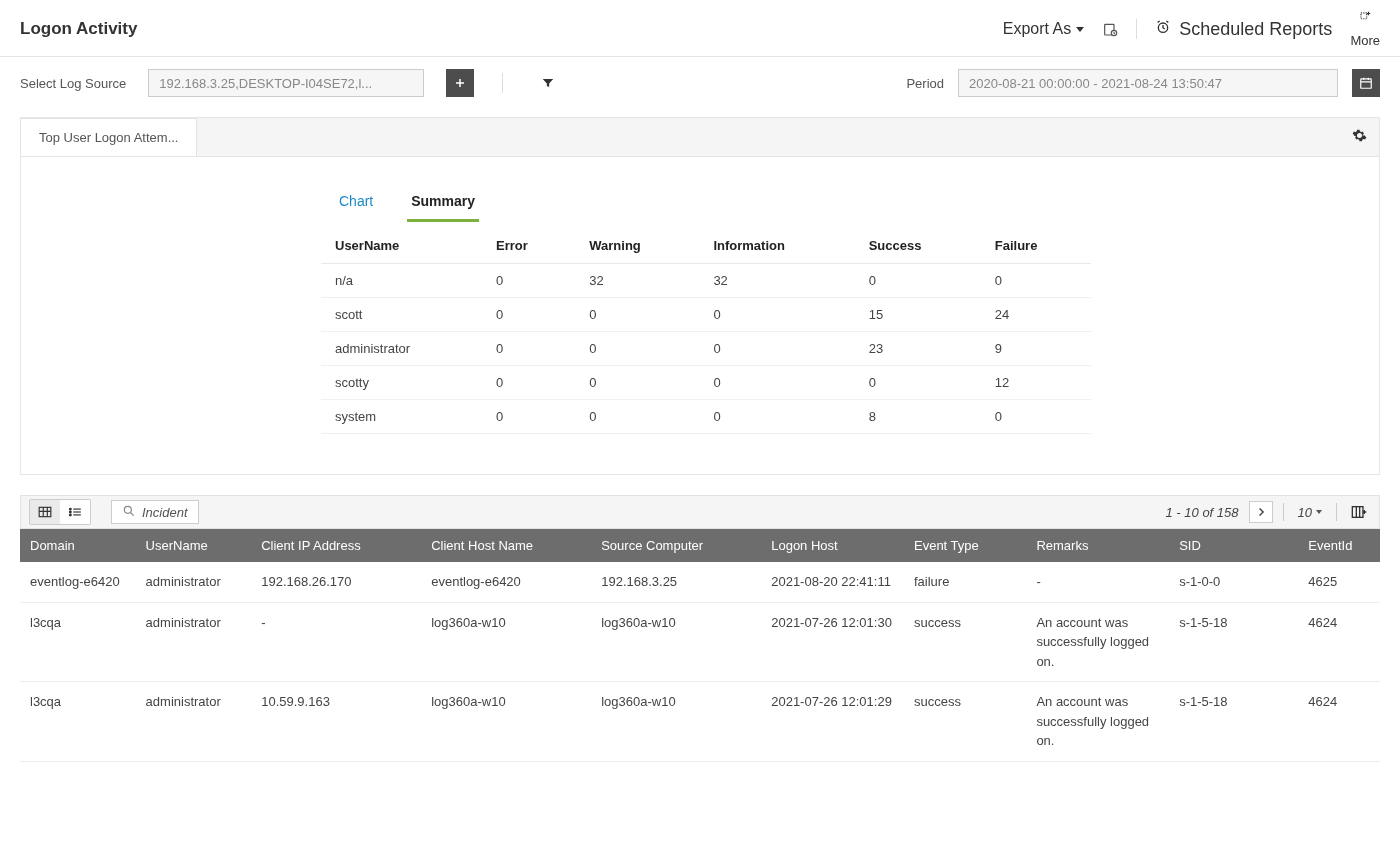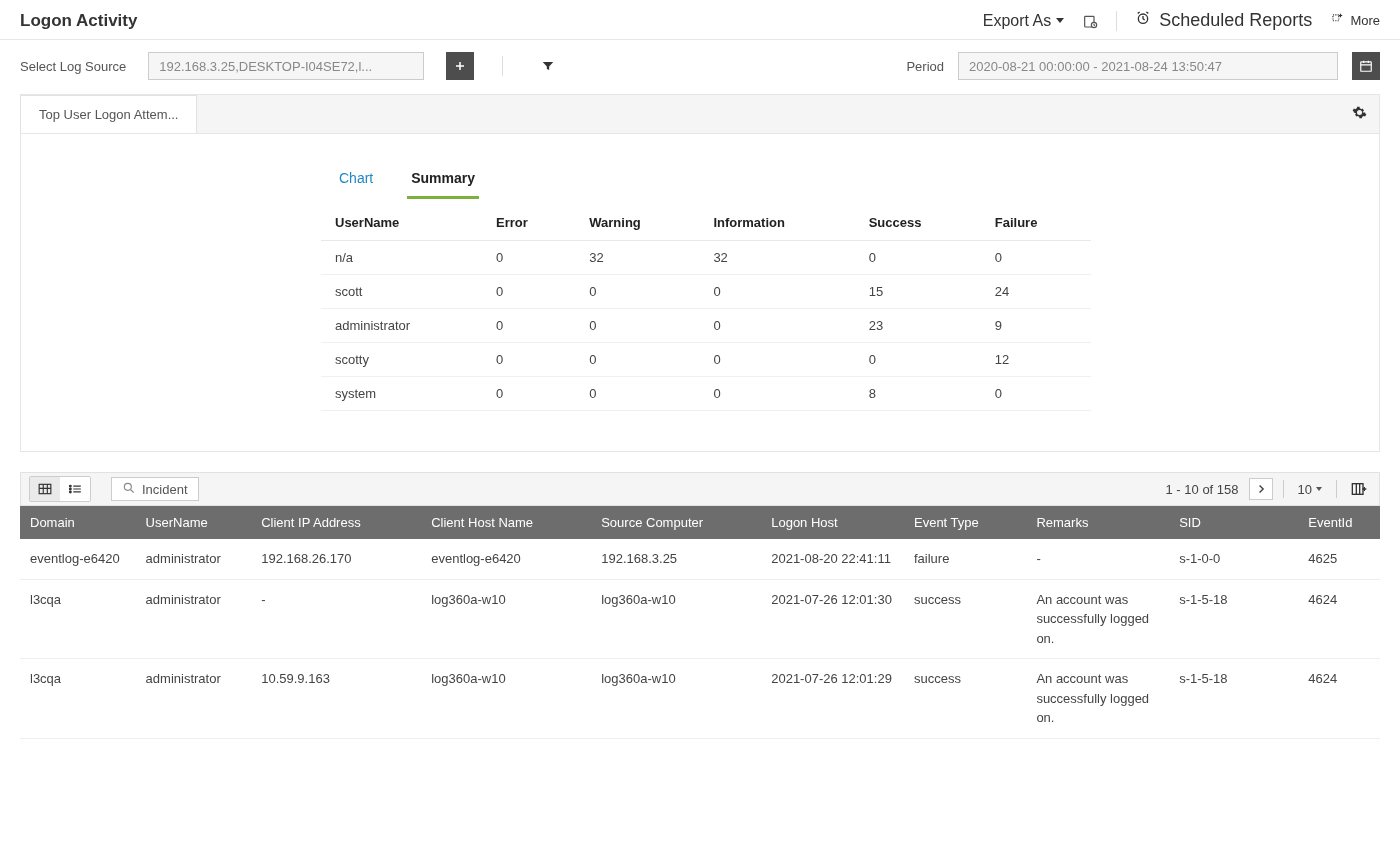--- a/index.html
+++ b/index.html
@@ -4,48 +4,48 @@
 <style>
   * { box-sizing: border-box; margin: 0; padding: 0; }
   body { font-family: "Segoe UI", Arial, sans-serif; font-size: 13px; color: #333; background: #fff; }
   .header-row { display: flex; align-items: center; justify-content: space-between; padding: 10px 20px 8px 20px; border-bottom: 1px solid #e6e6e6; }
   .page-title { font-size: 17px; font-weight: 600; color: #333; }
   .header-actions { display: flex; align-items: center; gap: 18px; }
   .export-btn { display: inline-flex; align-items: center; gap: 5px; cursor: pointer; color: #333; font-size: 16px; }
   .icon-plain { width: 16px; height: 16px; display: inline-flex; align-items: center; justify-content: center; color: #555; }
   .vdiv { width: 1px; height: 20px; background: #ddd; }
   .sched { display: inline-flex; align-items: center; gap: 8px; cursor: pointer; font-size: 18px; color: #333; }
-  .more-btn { display: inline-flex; align-items: center; gap: 6px; cursor: pointer; font-size: 13px; color: #333; }
+  .more-btn { display: inline-flex; align-items: center; gap: 6px; cursor: pointer; font-size: 13px; color: #333; flex-direction: column; }
 
   .filter-row { display: flex; align-items: center; justify-content: space-between; padding: 12px 20px 14px 20px; }
   .filter-left { display: flex; align-items: center; gap: 22px; }
   .label { color: #555; font-size: 13px; }
   .src-input { display: inline-flex; align-items: center; border: 1px solid #ccc; background: #f6f6f6; height: 28px; padding: 0 10px; width: 276px; color: #888; font-size: 13px; overflow: hidden; white-space: nowrap; text-overflow: ellipsis; }
   .add-btn { width: 28px; height: 28px; background: #4d4d4d; color: #fff; display: inline-flex; align-items: center; justify-content: center; font-size: 16px; cursor: pointer; }
   .filter-icon { width: 26px; height: 26px; display: inline-flex; align-items: center; justify-content: center; cursor: pointer; color: #333; margin-left: 10px; }
   .filter-right { display: flex; align-items: center; gap: 14px; }
   .period-box { display: inline-flex; align-items: center; border: 1px solid #ccc; background: #f6f6f6; height: 28px; padding: 0 10px; width: 380px; color: #888; font-size: 13px; }
   .cal-btn { width: 28px; height: 28px; background: #4d4d4d; color: #fff; display: inline-flex; align-items: center; justify-content: center; cursor: pointer; }
 
-  .panel-outer { margin: 0 20px 20px 20px; border: 1px solid #e6e6e6; background: #f5f5f5; }
+  .panel-outer { margin: 6px 20px 20px 20px; border: 1px solid #e6e6e6; background: #f5f5f5; }
   .tab-bar { display: flex; align-items: center; justify-content: space-between; height: 38px; background: #f5f5f5; }
   .tab-chip { height: 38px; padding: 0 18px; background: #fff; border: 1px solid #e2e2e2; border-bottom: none; display: inline-flex; align-items: center; color: #555; font-size: 13px; cursor: pointer; margin-left: -1px; margin-top: -1px; max-width: 210px; overflow: hidden; white-space: nowrap; text-overflow: ellipsis; }
   .gear { padding: 0 12px; font-size: 15px; color: #333; cursor: pointer; }
   .panel-body { background: #fff; border-top: 1px solid #e6e6e6; padding: 30px 40px 40px 300px; }
 
   .sub-tabs { display: flex; gap: 30px; margin-bottom: 6px; padding-left: 14px; }
   .sub-tab { padding: 6px 4px 10px 4px; color: #1e88c7; cursor: pointer; font-size: 14px; }
   .sub-tab.active { color: #222; font-weight: 700; border-bottom: 3px solid #7bb13c; }
 
   .summary-table { width: 770px; border-collapse: collapse; }
   .summary-table th { text-align: left; font-weight: 700; font-size: 13px; padding: 10px 14px; border-bottom: 1px solid #e8e8e8; color: #222; }
   .summary-table td { text-align: left; font-size: 13px; padding: 9px 14px; border-bottom: 1px solid #f0f0f0; color: #444; }
 
   .bottom-section { margin: 10px 20px 0 20px; }
-  .bottom-toolbar { display: flex; align-items: center; justify-content: space-between; height: 34px; background: #f5f5f5; border: 1px solid #e2e2e2; padding: 0 8px; }
+  .bottom-toolbar { display: flex; align-items: center; justify-content: space-between; height: 34px; background: #f5f5f5; border: 1px solid #e2e2e2; padding: 0 8px; font-style: italic; }
   .bt-left { display: flex; align-items: center; gap: 0; }
   .view-toggle { display: flex; border: 1px solid #ccc; border-radius: 2px; overflow: hidden; margin-right: 20px; }
   .view-btn { width: 30px; height: 24px; display: inline-flex; align-items: center; justify-content: center; cursor: pointer; background: #fff; color: #333; }
   .view-btn.active { background: #eaeaea; }
   .incident-btn { display: inline-flex; align-items: center; gap: 6px; border: 1px solid #ccc; background: #fff; height: 24px; padding: 0 10px; cursor: pointer; color: #555; font-size: 13px; }
   .bt-right { display: flex; align-items: center; gap: 10px; color: #444; font-size: 13px; }
   .pg-btn { width: 24px; height: 22px; border: 1px solid #ccc; background: #fff; display: inline-flex; align-items: center; justify-content: center; cursor: pointer; font-size: 11px; }
   .size-sel { display: inline-flex; align-items: center; gap: 4px; cursor: pointer; padding: 0 4px; }
   .vdiv2 { width: 1px; height: 18px; background: #ccc; }
   .col-btn { width: 24px; height: 22px; display: inline-flex; align-items: center; justify-content: center; cursor: pointer; color: #333; }

